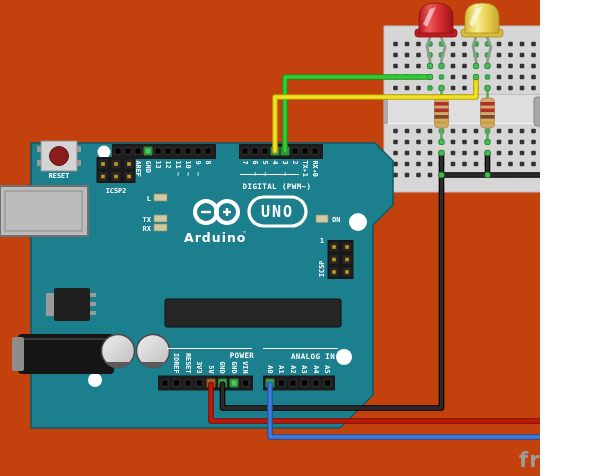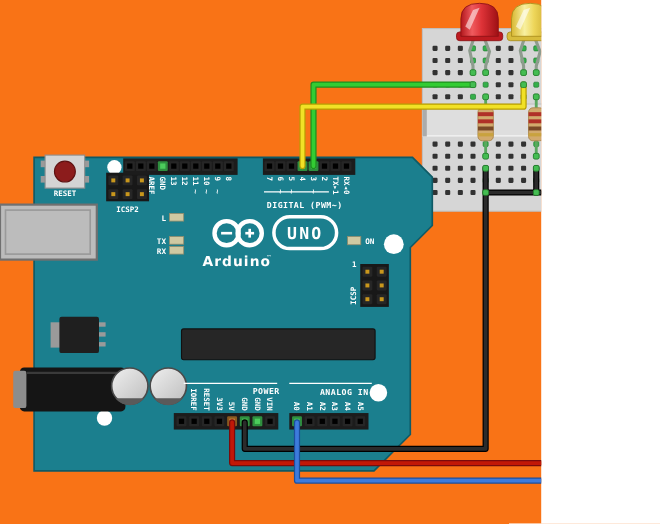--- a/index.html
+++ b/index.html
@@ -1,16 +1,16 @@
 <!DOCTYPE html>
 <html><head>
 <meta charset="utf-8">
 <style>
   html,body{margin:0;padding:0;background:#ffffff;}
-  .stage{width:492px;height:476px;position:relative;background:#f97316;overflow:hidden;}
+  .stage{width:540px;height:476px;position:relative;background:#c2410c;overflow:hidden;}
   svg{display:block}
   .pinlbl{font:bold 6.8px "DejaVu Sans Mono", monospace; fill:#ffffff;}
   .pr{text-anchor:end;}
   .cap{font:bold 7.5px "DejaVu Sans Mono", monospace; fill:#ffffff; letter-spacing:.4px;}
   .mid{text-anchor:middle;}
   .ledlbl{font:bold 7px "DejaVu Sans Mono", monospace; fill:#ffffff;}
   .brand{font:bold 12.5px "DejaVu Sans", sans-serif; fill:#ffffff; letter-spacing:1px;}
   .tm{font:5px "DejaVu Sans", sans-serif; fill:#ffffff;}
   .uno{font:bold 15px "DejaVu Sans Mono", monospace; fill:#ffffff; letter-spacing:2px; text-anchor:middle;}
   .fritz{font:600 21px "DejaVu Sans", sans-serif; fill:#9c9c9c; letter-spacing:1px;}

